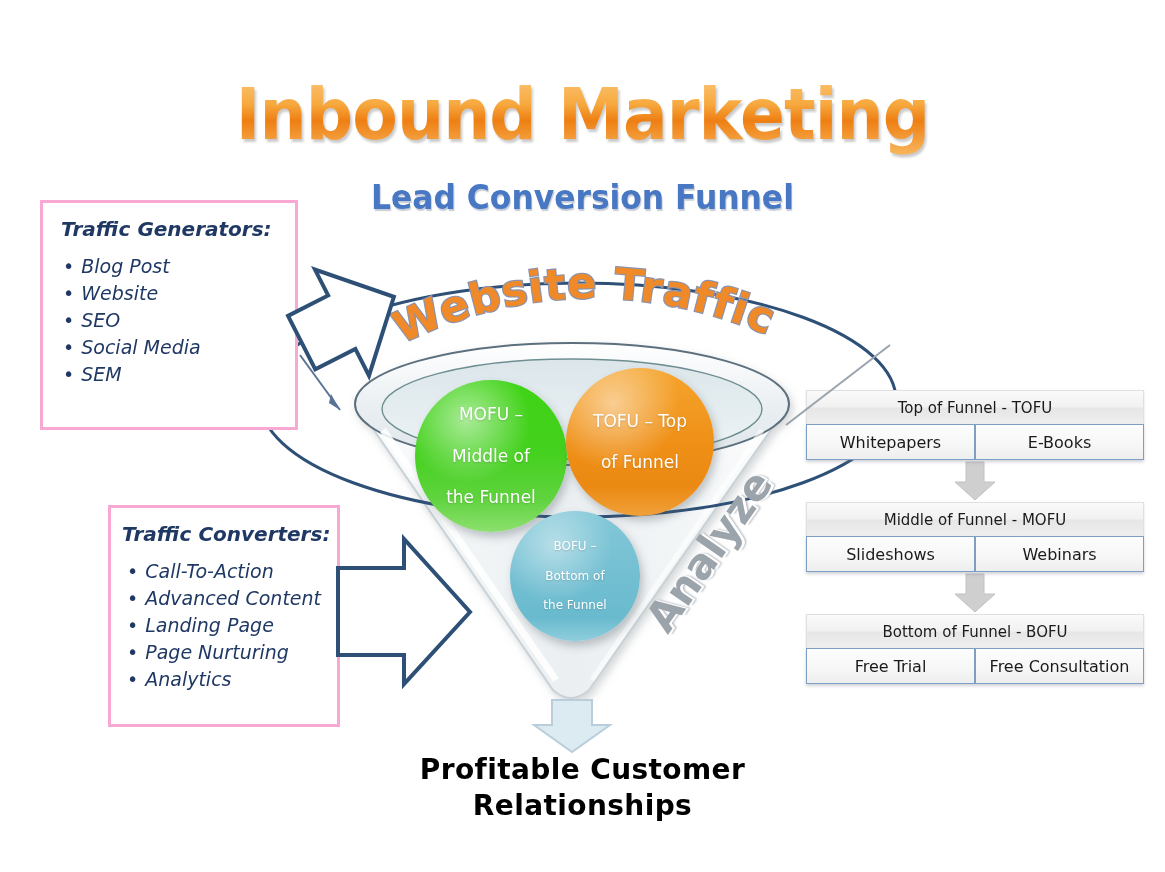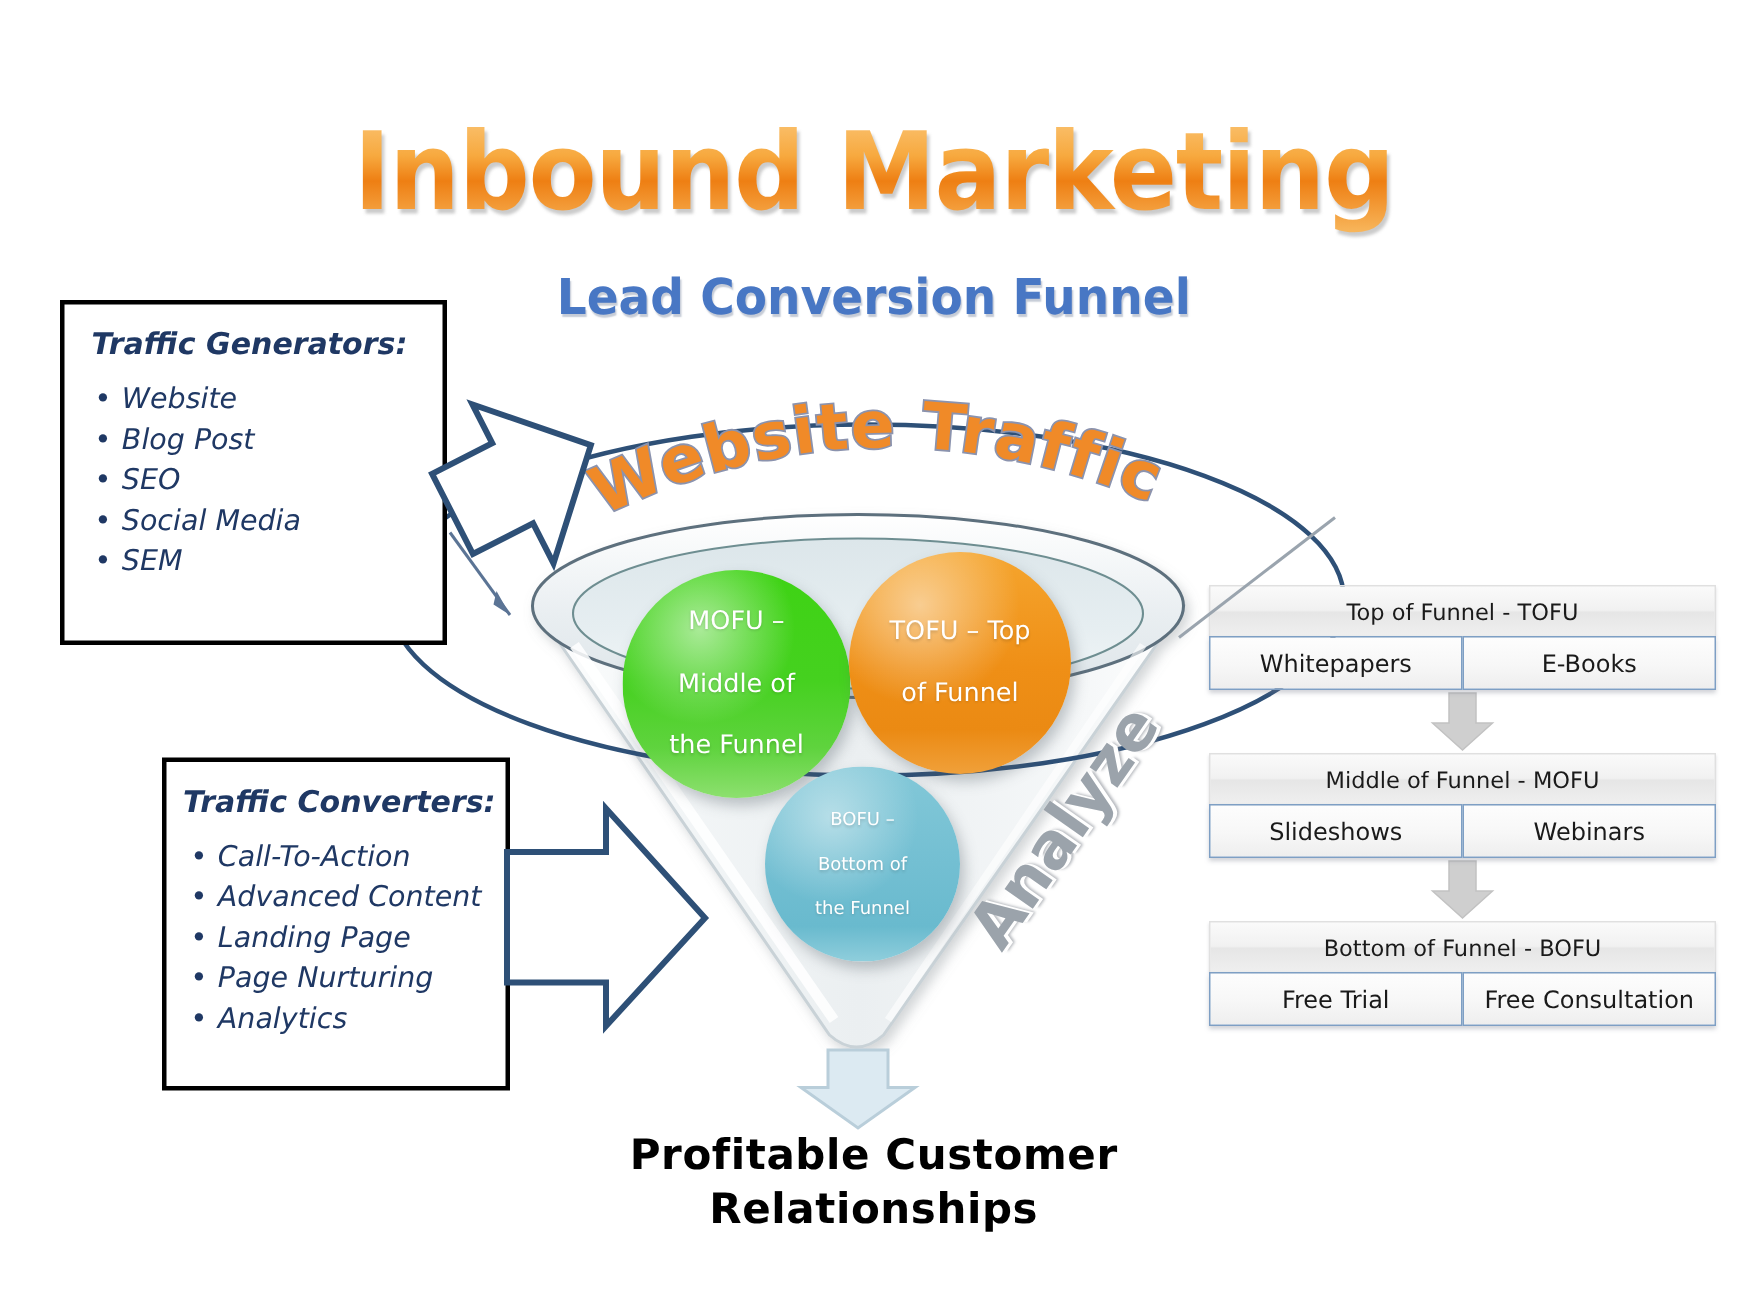--- a/index.html
+++ b/index.html
@@ -49,21 +49,21 @@
     font-size: 33px;
     color: #4877C4;
     transform: scaleX(0.95);
     text-shadow: 1px 2px 1px rgba(150,160,180,0.55);
   }
 
   
   .info-box {
     position: absolute;
     background: #ffffff;
-    border: 3px solid #000000;
+    border: 3px solid #f9a8d4;
     box-sizing: border-box;
     z-index: 6;
   }
   #box-generators { left: 40px; top: 200px; width: 258px; height: 230px; }
   #box-converters { left: 108px; top: 505px; width: 232px; height: 222px; }
   .info-title {
     font-family: "DejaVu Sans", sans-serif;
     font-style: italic;
     font-weight: bold;
     font-size: 20px;
@@ -343,22 +343,22 @@
       <path id="archPath" d="M 400 345 Q 580 256 770 336" fill="none"></path>
     </defs>
     <text class="arch-text">
       <textPath href="#archPath" startOffset="50%" text-anchor="middle">Website Traffic</textPath>
     </text>
   </svg>
 
   <div class="info-box" id="box-generators">
     <div class="info-title">Traffic Generators:</div>
     <ul class="info-list">
+      <li>Blog Post</li>
       <li>Website</li>
-      <li>Blog Post</li>
       <li>SEO</li>
       <li>Social Media</li>
       <li>SEM</li>
     </ul>
   </div>
 
   <div class="info-box" id="box-converters">
     <div class="info-title">Traffic Converters:</div>
     <ul class="info-list">
       <li>Call-To-Action</li>

